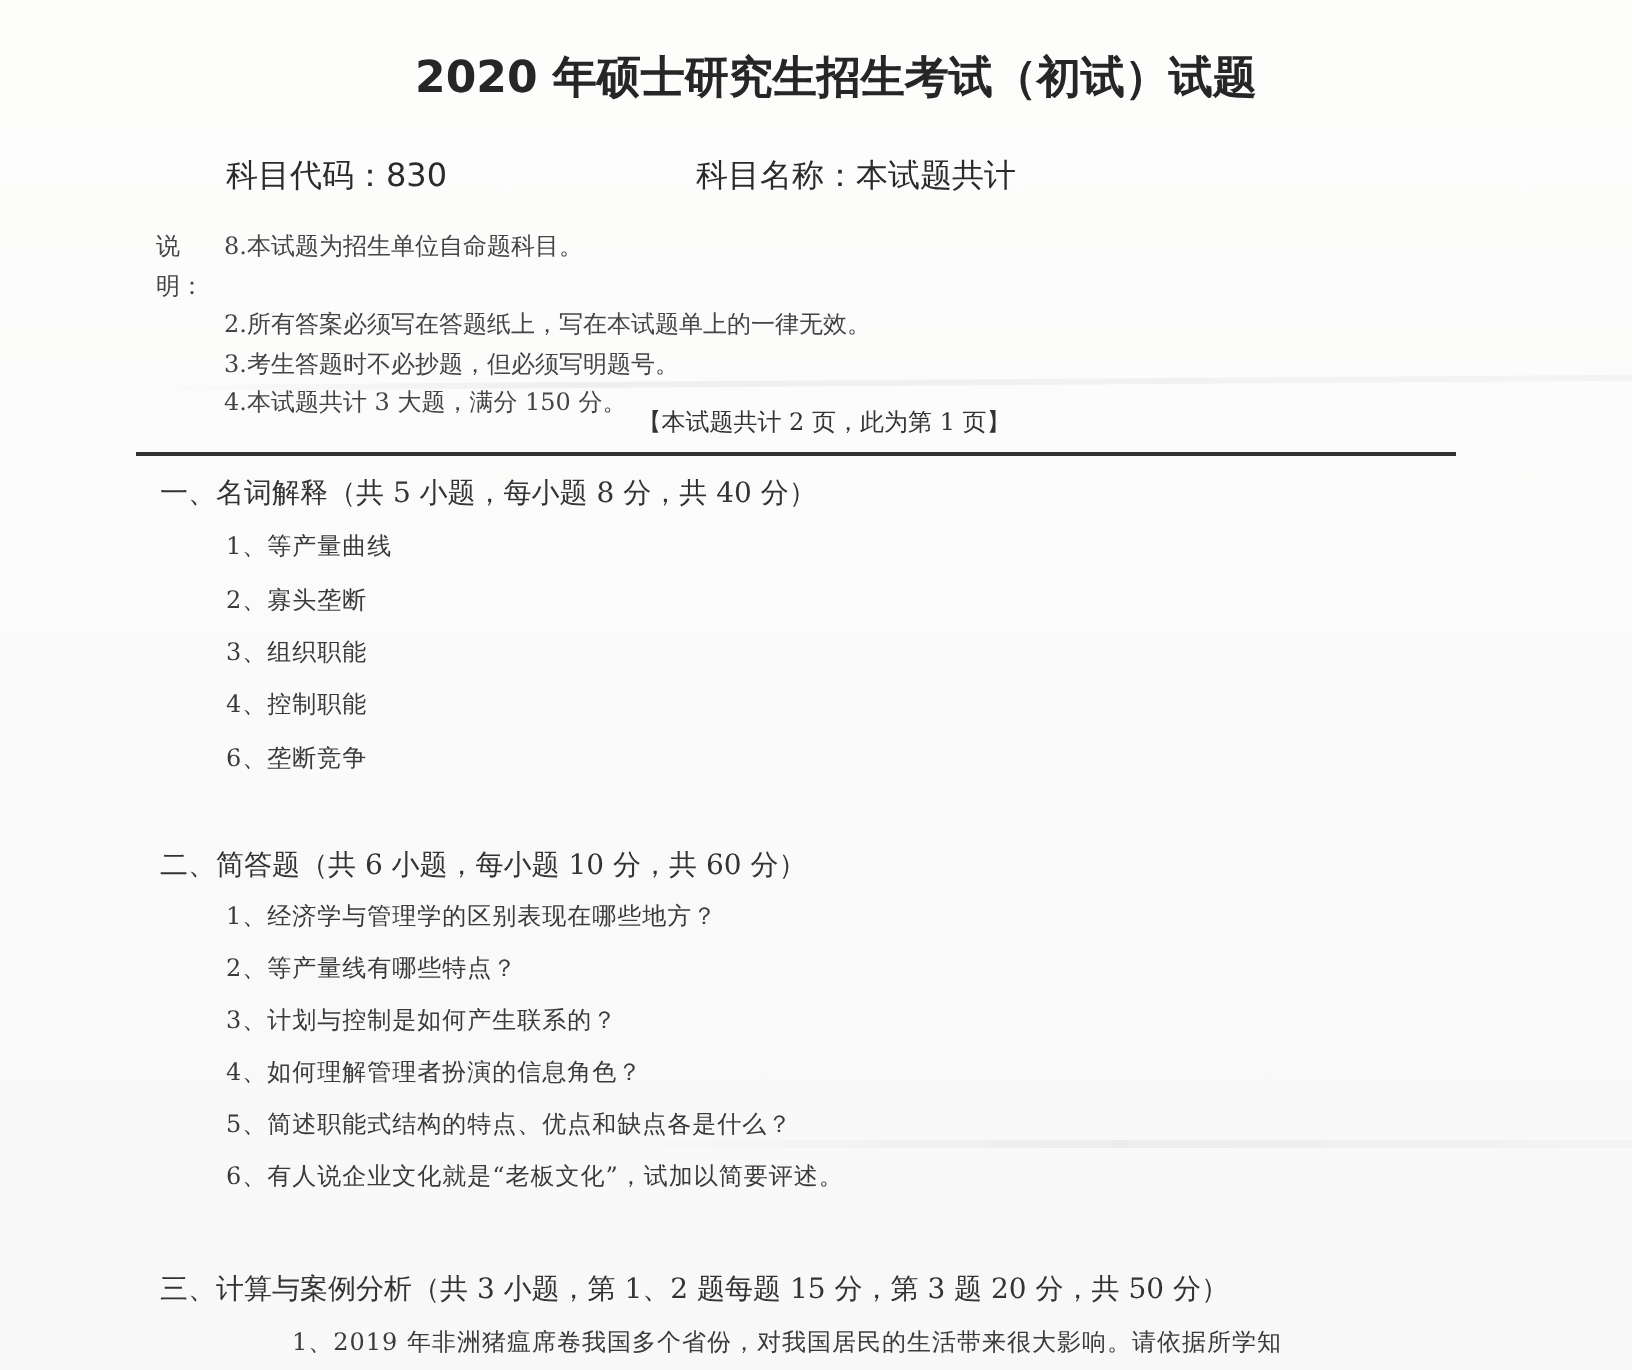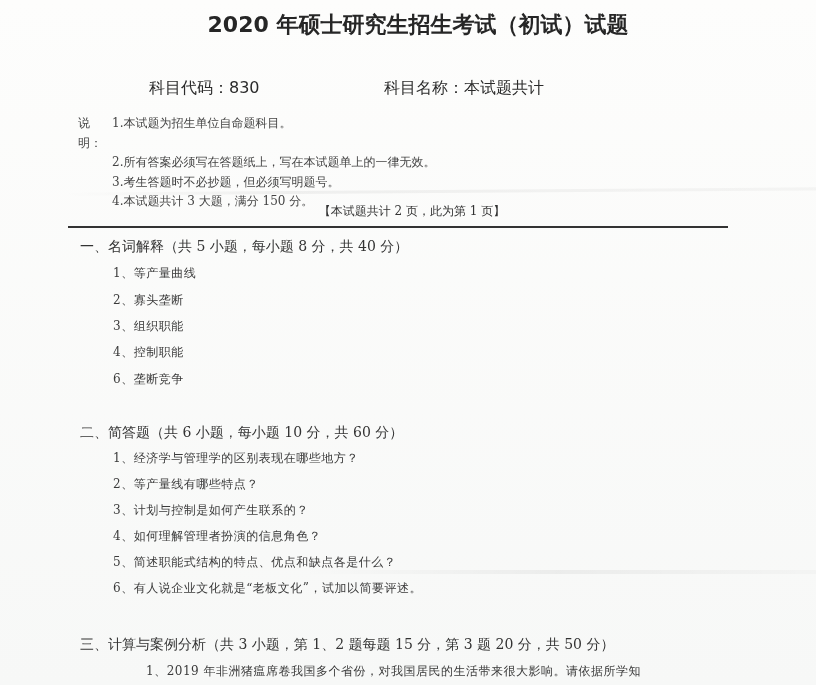--- a/index.html
+++ b/index.html
@@ -9,23 +9,23 @@
     font-family:"DejaVu Serif","Liberation Serif",serif;
     color:#2a2a2a;
     position:relative;
   }
   .page { position:absolute; left:0; top:0; width:816px; height:685px;
     background:linear-gradient(180deg,#fdfdfc 0%,#f7f8f7 100%); }
   .crease1 { position:absolute; left:60px; top:190px; width:760px; height:3px;
     background:linear-gradient(90deg,rgba(0,0,0,0) 0%,rgba(0,0,0,0.05) 30%,rgba(0,0,0,0.03) 100%); transform:rotate(-0.4deg);}
   .crease2 { position:absolute; left:300px; top:570px; width:516px; height:4px;
     background:linear-gradient(90deg,rgba(0,0,0,0) 0%,rgba(0,0,0,0.05) 50%,rgba(0,0,0,0.02) 100%);}
-  .title { position:absolute; left:0; width:816px; top:10px; text-align:center;
+  .title { position:absolute; left:0; width:816px; top:24px; text-align:center;
     font-family:"DejaVu Sans","Liberation Sans",sans-serif; font-weight:bold; font-size:22px; color:#262626; padding-left:20px; box-sizing:border-box;}
-  .subj { position:absolute; top:78px; font-family:"DejaVu Sans","Liberation Sans",sans-serif; font-size:16px; color:#2b2b2b;margin-left:36px;}
+  .subj { position:absolute; top:78px; font-family:"DejaVu Sans","Liberation Sans",sans-serif; font-size:16px; color:#2b2b2b;}
   .notes { position:absolute; left:78px; top:114px; font-size:12px; color:#444; line-height:19.5px;}
   .notes .row { display:flex; }
   .notes .lbl { width:34px; }
   .pageinfo { position:absolute; left:0; width:816px; top:203px; text-align:center; font-size:12px; color:#333; padding-left:8px; box-sizing:border-box;}
   .rule { position:absolute; left:68px; top:226px; width:660px; height:2px; background:#333;}
   .sec { position:absolute; left:80px; font-size:14px; color:#333;}
   .item { position:absolute; left:80px; font-size:12px; color:#3a3a3a; letter-spacing:0.5px;margin-left:33px;}
 </style>
 </head>
 <body>
@@ -34,21 +34,21 @@
   <div class="crease1"></div>
   <div class="crease2"></div>
 
   <div class="title">2020 年硕士研究生招生考试（初试）试题</div>
   <div class="subj" style="left:113px;">科目代码：830</div>
   <div class="subj" style="left:348px;">科目名称：本试题共计</div>
 
   <div class="notes">
     <div class="row">
         <span class="lbl">说明：</span>
-        <span>1.本试题为招生单位自命题科目。</span>
+        <span>8.本试题为招生单位自命题科目。</span>
       </div>
     <div class="row">
         <span class="lbl"></span>
         <span>2.所有答案必须写在答题纸上，写在本试题单上的一律无效。</span>
       </div>
     <div class="row">
         <span class="lbl"></span>
         <span>3.考生答题时不必抄题，但必须写明题号。</span>
       </div>
     <div class="row">

